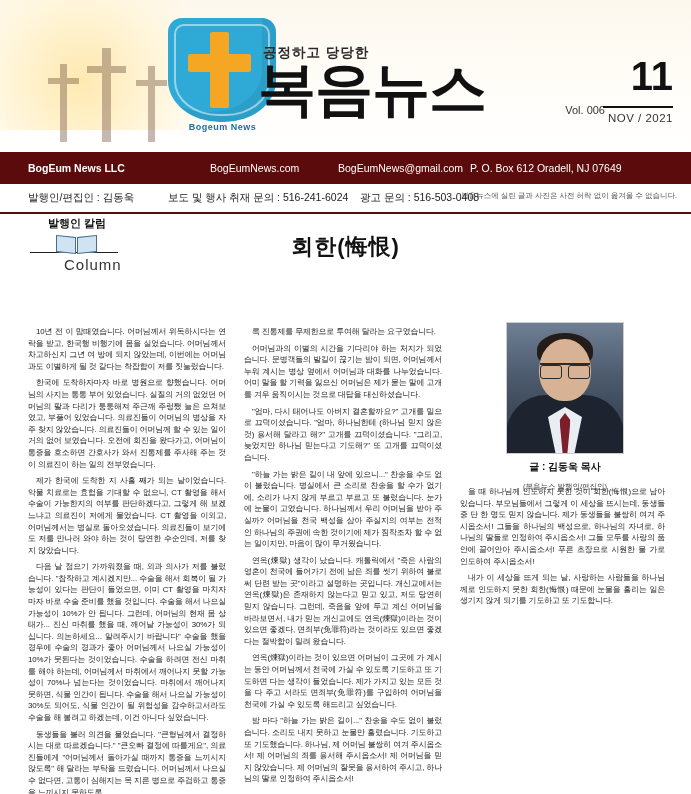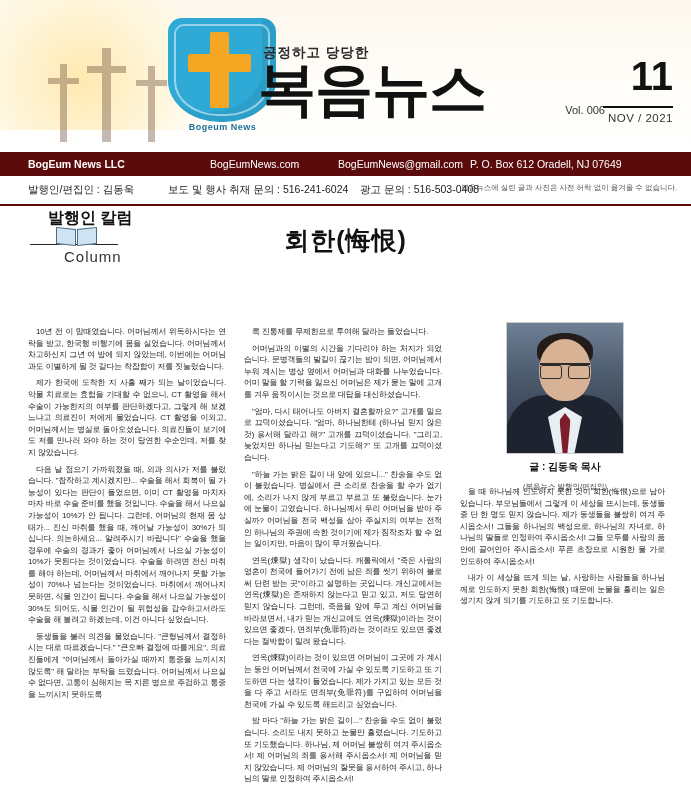--- a/index.html
+++ b/index.html
@@ -81,21 +81,21 @@
     position:absolute; right:18px; top:112px;
     font-size:11.5px; color:#333; letter-spacing:.5px;
   }
   .issue-rule {
     position:absolute; right:18px; top:106px; width:70px; height:2px; background:#111;
   }
 
   
   .contactbar {
     position:relative;
-    height: 24px;
+    height: 32px;
     background:#5b0b0b;
     color:#fff;
     font-size:10.5px;
     display:flex; align-items:center;
   }
   .contactbar .c {
     position:absolute; white-space:nowrap;
   }
   .c1 { left: 28px; font-weight:bold; }
   .c2 { left: 210px; }
@@ -123,28 +123,28 @@
   }
   .book-icon {
     position:absolute; left:56px; top:18px; width:44px; height:24px;
   }
   .book-icon .pg {
     position:absolute; top:4px; width:20px; height:17px; background:#cfe3f2; border:1px solid #4a6d86;
   }
   .book-icon .pg.l { left:0; transform: skewY(6deg); }
   .book-icon .pg.r { left:21px; transform: skewY(-6deg); }
   .colhead .label-ko {
-    position:absolute; left:48px; top:2px; font-size:16px; font-weight:bold; color:#111;
+    position:absolute; left:48px; top:2px; font-size:11px; font-weight:bold; color:#111;
   }
   .colhead .label-en {
     position:absolute; left:64px; top:42px; font-size:15px; color:#333; letter-spacing:1px;
   }
   .article-title {
     position:absolute; left:0; right:0; top:18px;
-    text-align:center; font-size:25px; font-weight:bold; color:#111; letter-spacing:1px;
+    text-align:center; font-size:22px; font-weight:bold; color:#111; letter-spacing:1px;
   }
 
   
   .body-area {
     position:absolute; left:0; top:300px; right:0; bottom:0;padding-left:17px;
   }
   .col {
     position:absolute; top:26px;
     font-size:7.9px; line-height:11.6px;
     color:#1a1a1a; text-align:justify;
@@ -262,27 +262,28 @@
   </div>
   <div class="label-ko">발행인 칼럼</div>
   <div class="label-en">Column</div>
   <div class="article-title">회한(悔恨)</div>
 </div>
 
 <div class="body-area">
 
   <div class="col col1">
     <p>10년 전 이 맘때였습니다. 어머님께서 위독하시다는 연락을 받고, 한국행 비행기에 몸을 실었습니다. 어머님께서 차고하신지 그년 여 방에 되지 않았는데, 이번에는 어머님과도 이별하게 될 것 같다는 착잡함이 저를 짓눌렀습니다.</p>
+    <p>한국에 도착하자마자 바로 병원으로 향했습니다. 어머님의 사지는 통통 부어 있었습니다. 실질의 거의 없었던 어머님의 팔과 다리가 퉁퉁해져 주근깨 주렁쨌 늘은 으쳐보였고, 부풀어 있었습니다. 의료진들이 어머님의 병상을 자주 찾지 않았습니다. 의료진들이 어머님께 할 수 있는 일이 거의 없어 보였습니다. 오전에 회진을 왔다가고, 어머님이 통증을 호소하면 간호사가 와서 진통제를 주사해 주는 것이 의료진이 하는 일의 전부였습니다.</p>
     <p>제가 한국에 도착한 지 사흘 째가 되는 날이었습니다. 악물 치료로는 효험을 기대할 수 없으니, CT 촬영을 해서 수술이 가능한지의 여부를 판단하겠다고, 그렇게 해 보겠느냐고 의료진이 저에게 물었습니다. CT 촬영을 이외고, 어머님께서는 병실로 돌아오셨습니다. 의료진들이 보기에도 저를 만나러 와야 하는 것이 당연한 수순인데, 저를 찾지 않았습니다.</p>
     <p>다음 날 점으기 가까워졌을 때, 외과 의사가 저를 불렀습니다. "참작하고 계시겠지만... 수술을 해서 회복이 될 가능성이 있다는 판단이 들었으면, 이미 CT 촬영을 마치자마자 바로 수술 준비를 했을 것입니다. 수술을 해서 나으실 가능성이 10%가 안 됩니다. 그런데, 어머님의 현재 몸 상태가... 진신 마취를 했을 때, 깨어날 가능성이 30%가 되 십니다. 의논하세요... 알려주시기 바랍니다" 수술을 했을 경우에 수술의 경과가 좋아 어머님께서 나으실 가능성이 10%가 못된다는 것이었습니다. 수술을 하려면 전신 마취를 해야 하는데, 어머님께서 마취에서 깨어나지 못할 가능성이 70%나 넘는다는 것이었습니다. 마취에서 깨어나지 못하면, 식물 인간이 됩니다. 수술을 해서 나으실 가능성이 30%도 되어도, 식물 인간이 될 위험성을 감수하고서라도 수술을 해 볼려고 하겠는데, 이건 아니다 싶었습니다.</p>
     <p>동생들을 불러 의견을 물었습니다. "큰형님께서 결정하시는 대로 따르겠습니다." "큰오빠 결정에 따를게요", 의료진들에게 "어머님께서 돌아가실 때까지 통증을 느끼시지 않도록" 해 달라는 부탁을 드렸습니다. 어머님께서 나으실 수 없다면, 고통이 심해지는 목 지른 병으로 주검하고 통증을 느끼시지 못하도록</p>
   </div>
 
   <div class="col col2">
-    <p>록 진통제를 무제한으로 투여해 달라는 들었습니다.</p>
+    <p>록 진통제를 무제한으로 투여해 달라는 요구였습니다.</p>
     <p>어머님과의 이별의 시간을 기다리야 하는 처지가 되었습니다. 문병객들의 발길이 끊기는 밤이 되면, 어머님께서 누워 계시는 병상 옆에서 어머님과 대화를 나누었습니다. 어미 말을 할 기력을 잃으신 어머님은 제가 묻는 말에 고개를 겨우 움직이시는 것으로 대답을 대신하셨습니다.</p>
     <p>"엄마, 다시 태어나도 아버지 결혼할까요?" 고개를 밀으로 끄덕이셨습니다. "엄마, 하나님한테 (하나님 믿지 않은 것) 용서해 달라고 해?" 고개를 끄덕이셨습니다. "그리고, 늦었지만 하나님 믿는다고 기도해?" 또 고개를 끄덕이셨습니다.</p>
     <p>"하늘 가는 밝은 길이 내 앞에 있으니..." 찬송을 수도 없이 불렀습니다. 병실에서 큰 소리로 찬송을 할 수가 없기에, 소리가 나지 않게 부르고 부르고 또 불렀습니다. 눈가에 눈물이 고였습니다. 하나님께서 우리 어머님을 받아 주실까? 어머님을 천국 백성을 삼아 주실지의 여부는 전적인 하나님의 주권에 속한 것이기에 제가 짐작조차 할 수 없는 일이지만, 마음이 많이 무거웠습니다.</p>
     <p>연옥(煉獄) 생각이 났습니다. 캐톨릭에서 "죽은 사람의 영혼이 천국에 들어가기 전에 남은 죄를 씻기 위하여 불로써 단련 받는 곳"이라고 설명하는 곳입니다. 개신교에서는 연옥(煉獄)은 존재하지 않는다고 믿고 있고, 저도 당연히 믿지 않습니다. 그런데, 죽음을 앞에 두고 계신 어머님을 바라보면서, 내가 믿는 개신교에도 연옥(煉獄)이라는 것이 있으면 좋겠다, 면죄부(免罪符)라는 것이라도 있으면 좋겠다는 절박함이 밀려 왔습니다.</p>
     <p>연옥(煉獄)이라는 것이 있으면 어머님이 그곳에 가 계시는 동안 어머님께서 천국에 가실 수 있도록 기도하고 또 기도하면 다는 생각이 들었습니다. 제가 가지고 있는 모든 것을 다 주고 서라도 면죄부(免罪符)를 구입하여 어머님을 천국에 가실 수 있도록 해드리고 싶었습니다.</p>
     <p>밤 마다 "하늘 가는 밝은 길이..." 찬송을 수도 없이 불렀습니다. 소리도 내지 못하고 눈물만 흘렸습니다. 기도하고 또 기도했습니다. 하나님, 제 어머님 불쌍히 여겨 주시옵소서! 제 어머님의 죄를 용서해 주시옵소서! 제 어머님을 믿지 않았습니다. 제 어머님의 잘못을 용서하여 주시고, 하나님의 딸로 인정하여 주시옵소서!</p>
     <p></p>
   </div>
 
   <div class="author-box">

